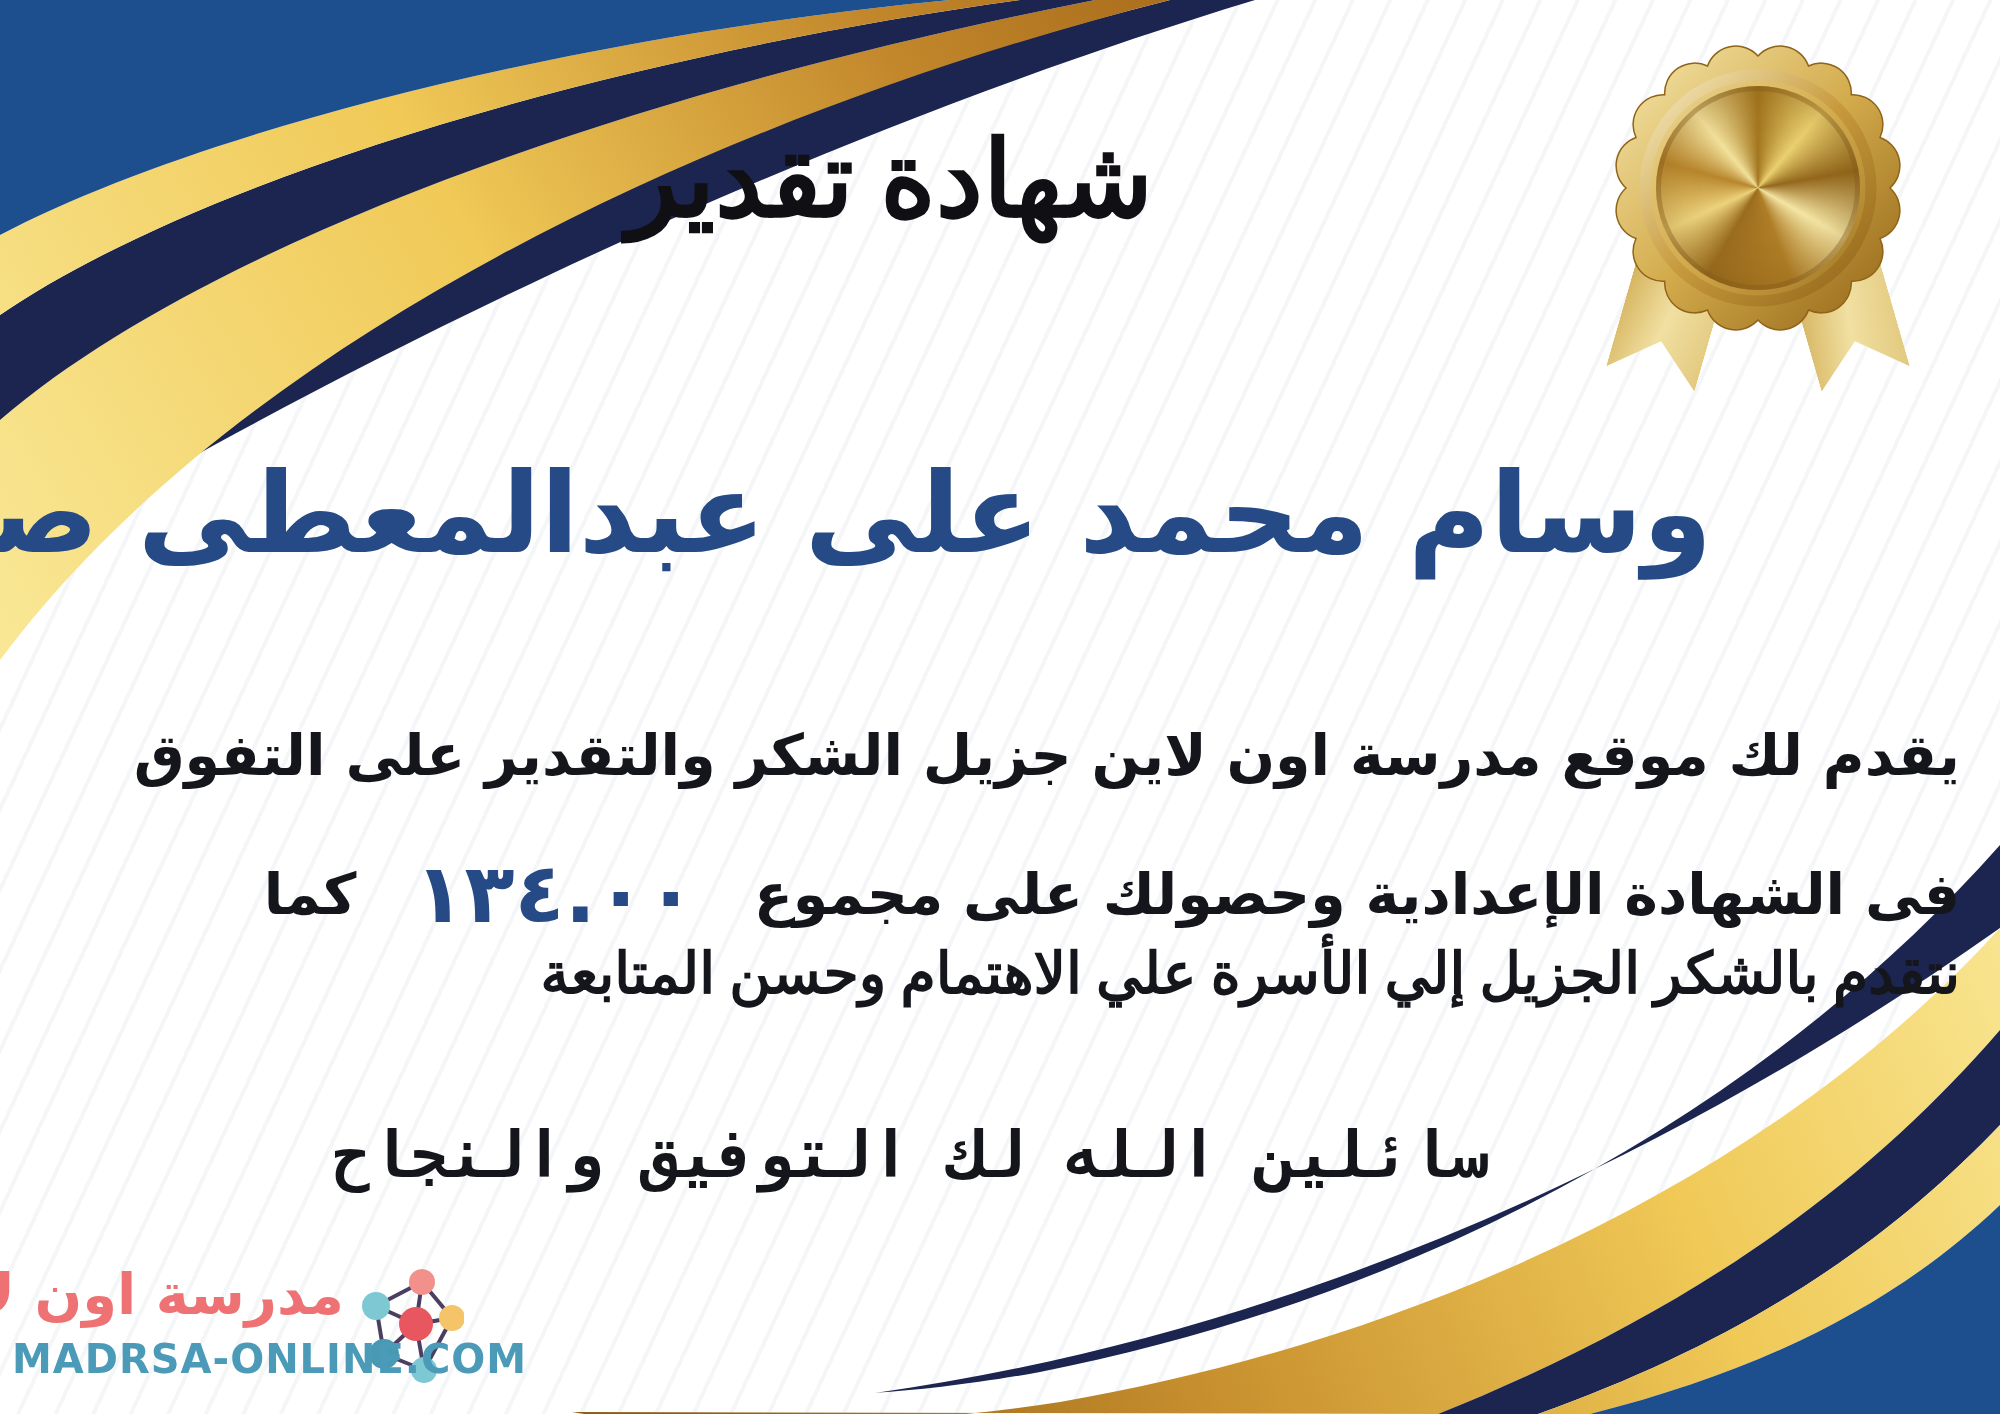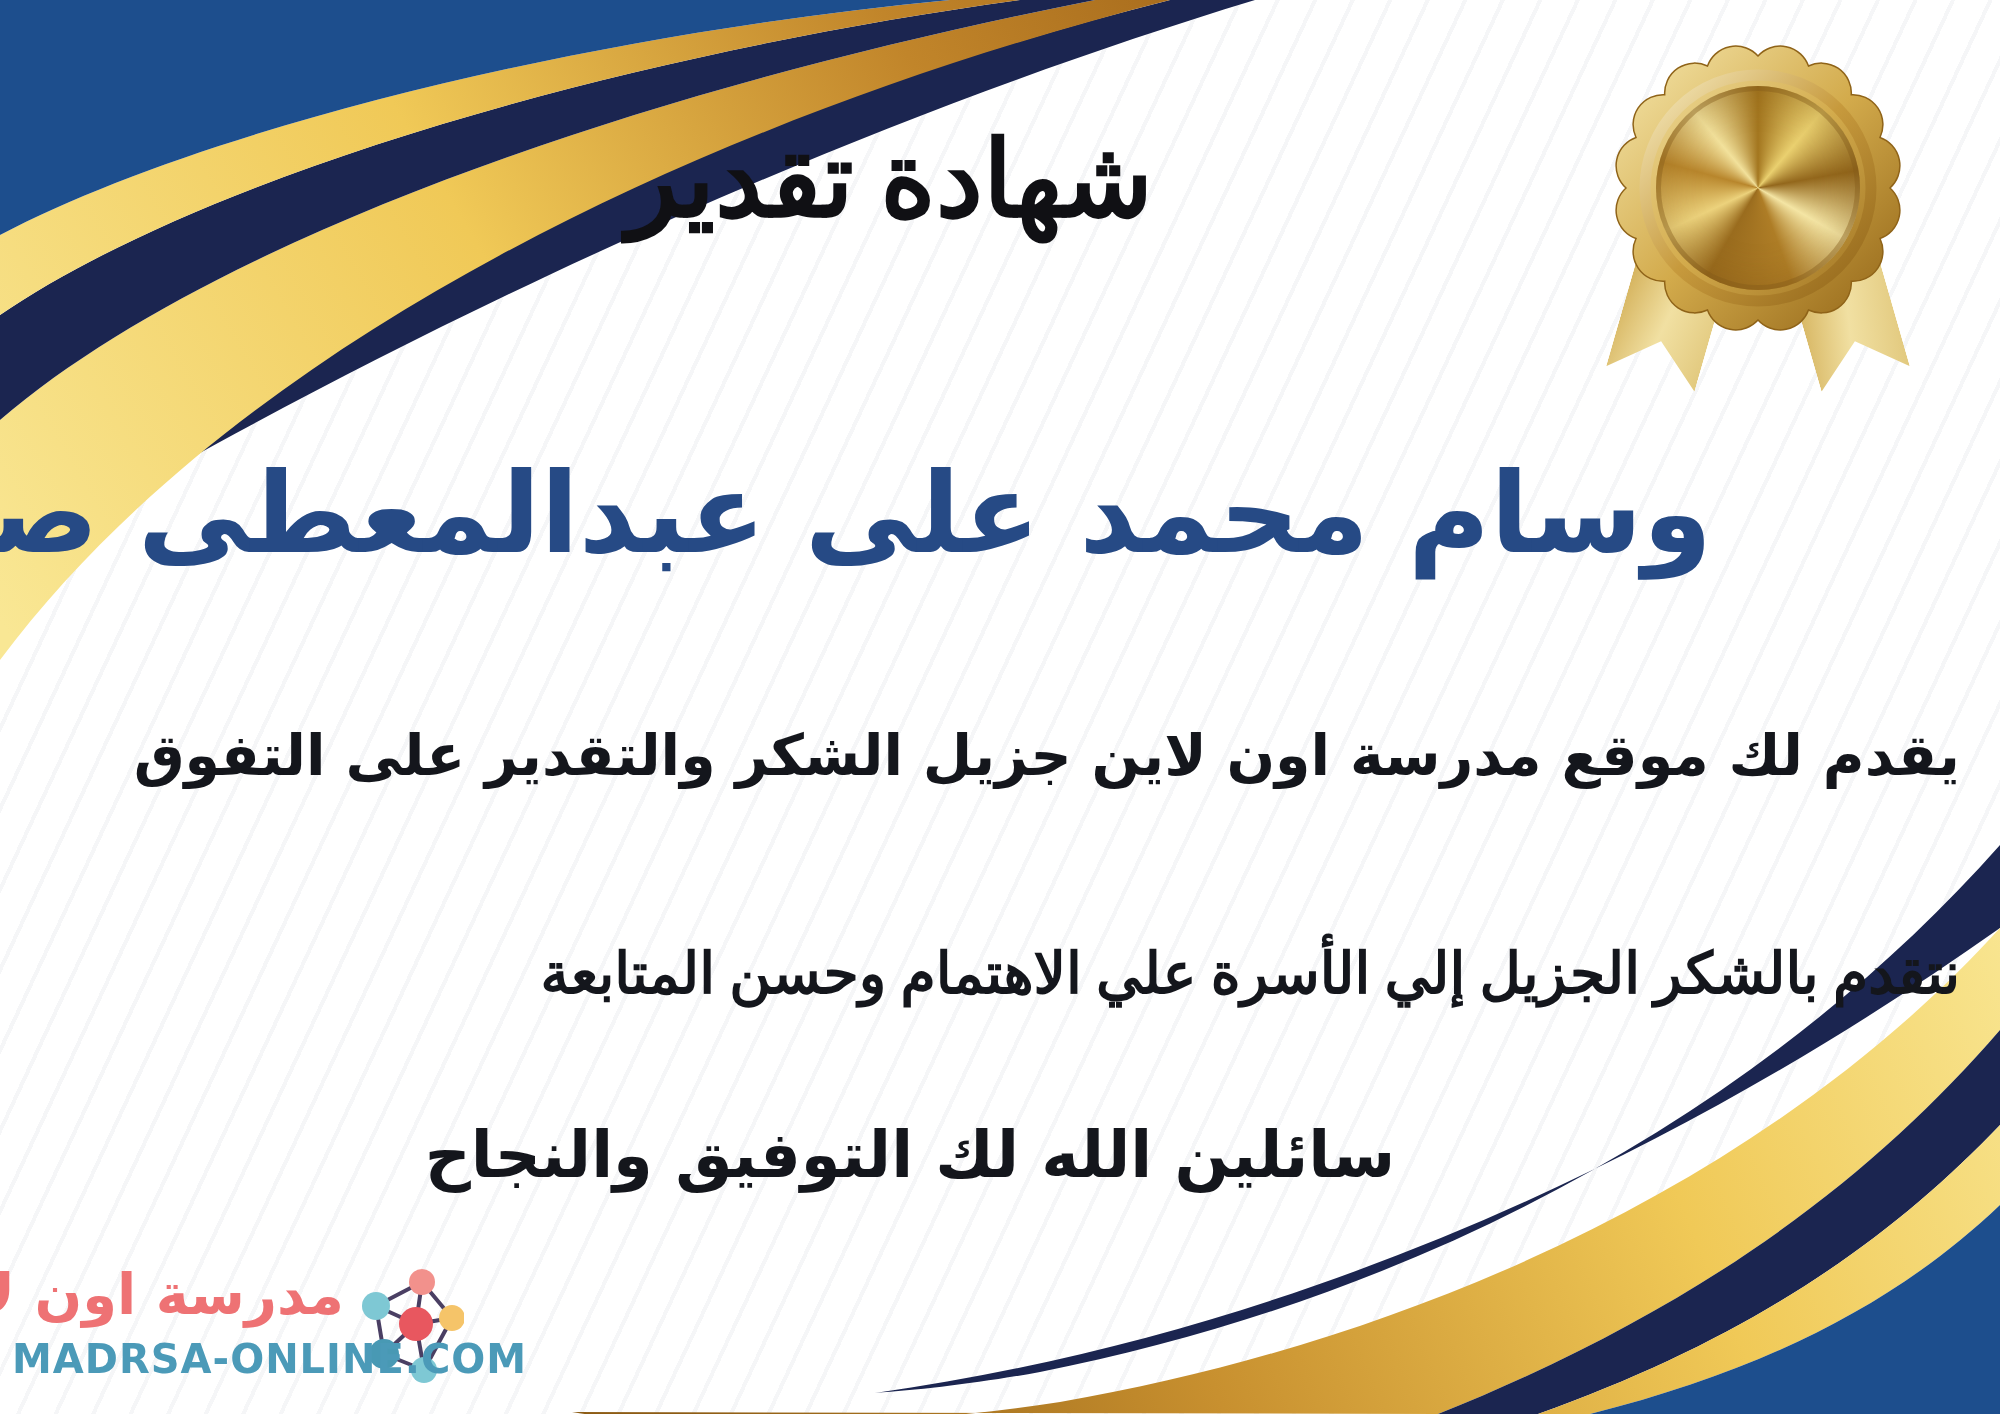--- a/index.html
+++ b/index.html
@@ -44,20 +44,21 @@
   .score{
     display:inline-block;margin:0 58px;
     font-size:82px;font-weight:700;color:#264a85;
     vertical-align:-8px;letter-spacing:2px;
   }
   .closing{
     position:absolute;left:0;top:1118px;width:1820px;
     text-align:center;direction:rtl;
     font-size:64px;font-weight:700;color:#14161c;
     z-index:3;
+    font-family:Liberation Mono, monospace;
   }
 
   
   .medal{position:absolute;left:1612px;top:42px;width:292px;height:360px;z-index:2;}
   .ribbon{
     position:absolute;top:148px;width:92px;height:196px;
     background:linear-gradient(100deg,#cda64a,#f1e0a2 55%,#e2c97e);
     clip-path:polygon(0 0,100% 0,100% 100%,50% 80%,0 100%);
     transform-origin:50% 8%;
   }
@@ -143,20 +144,23 @@
     </svg>
     <div class="medal-core"></div>
   </div>
 
   <div class="title">شهادة تقدير</div>
 
   <div class="name">وسام محمد على عبدالمعطى صالح</div>
 
   <div class="bodyline line1">يقدم لك موقع مدرسة اون لاين جزيل الشكر  والتقدير على التفوق</div>
 
+  <div class="bodyline line2">
+    <span>فى الشهادة الإعدادية وحصولك على مجموع</span><span class="score">١٣٤.٠٠</span><span>كما</span>
+  </div>
 
   <div class="bodyline line3">نتقدم  بالشكر الجزيل إلي الأسرة علي الاهتمام وحسن المتابعة</div>
 
   <div class="closing">سائلين الله لك التوفيق  والنجاح</div>
 
   <div class="logo">
     <svg class="logo-icon" viewBox="0 0 104 126">
       <g stroke="#4a3f63" stroke-width="4" fill="none">
         <path d="M62,16 L16,40 M62,16 L56,58 M62,16 L92,52 M16,40 L56,58 M56,58 L92,52 M16,40 L24,88 M56,58 L24,88 M56,58 L64,104 M92,52 L64,104 M24,88 L64,104"></path>
       </g>

